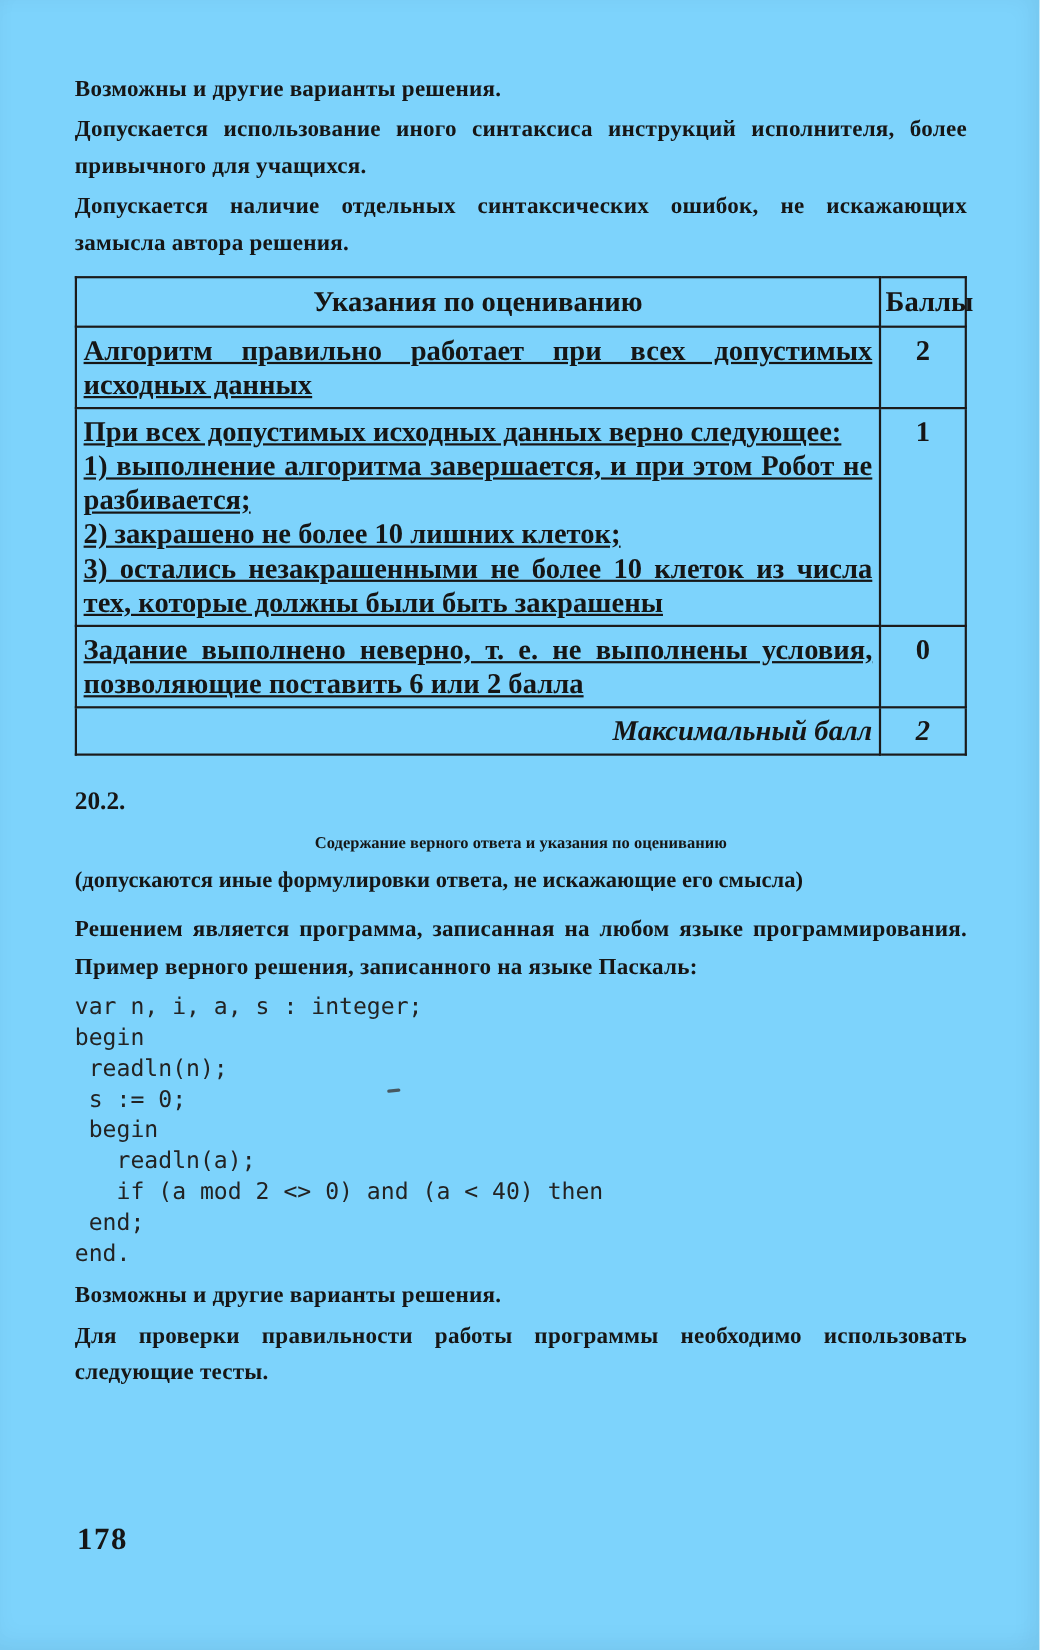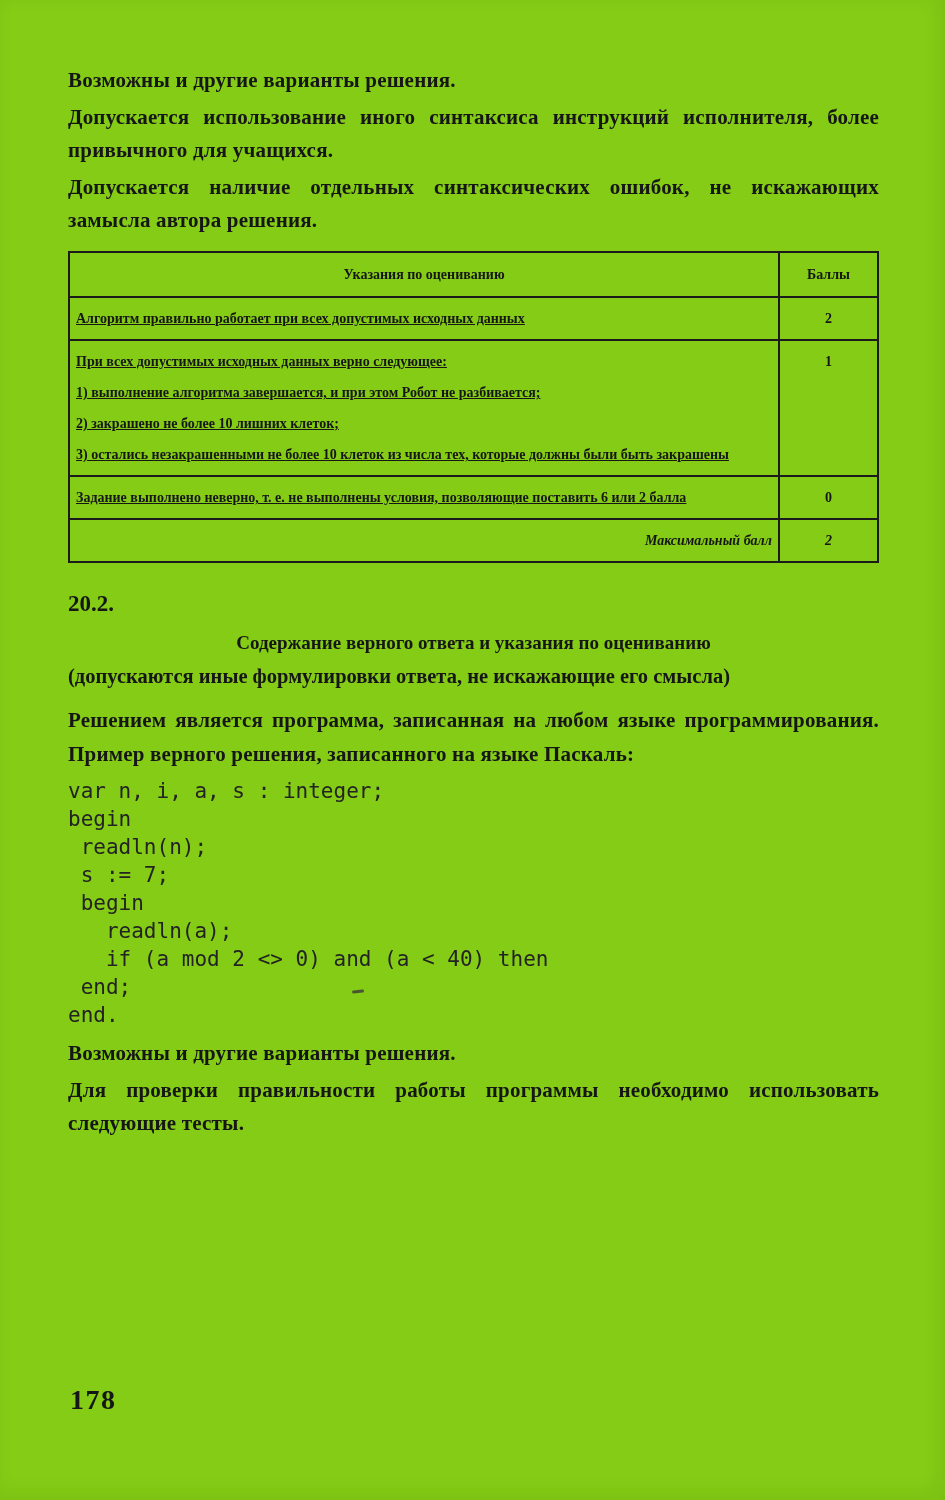--- a/index.html
+++ b/index.html
@@ -2,21 +2,21 @@
 <html lang="ru"><head>
 <meta charset="utf-8">
 <style>
   * { box-sizing: border-box; }
   html, body { margin: 0; padding: 0; background: #ffffff; }
 
   .page {
     position: relative;
     width: 945px;
     height: 1500px;
-    background: #84cc16;
+    background: #7dd3fc;
     font-family: "Liberation Serif", "DejaVu Serif", serif;
     font-weight: 700;
     color: #161616;
     padding: 64px 66px 12px 68px;
     box-shadow: inset -10px 0 18px rgba(0,0,0,0.035), inset 0 -12px 18px rgba(0,0,0,0.03);
     overflow: hidden;
   }
 
   .para {
     font-size: 21px;
@@ -25,50 +25,50 @@
     margin: 0 0 4px 0;
     letter-spacing: 0.2px;
   }
 
   
   .scoring-table {
     width: 100%;
     border-collapse: collapse;
     table-layout: fixed;
     margin-top: 14px;
-    font-size: 14px;
+    font-size: 26px;
     line-height: 31px;
   }
   .scoring-table th,
   .scoring-table td {
     border: 2px solid #1b1b1b;
     vertical-align: top;
     padding: 5px 6px;
   }
-  .col-points { width: 99px; }
+  .col-points { width: 78px; }
   .scoring-table th { text-align: center; padding: 6px 4px; }
   .cell-text { text-align: justify; white-space: pre-line; text-decoration: underline; }
   .cell-points { text-align: center; }
   .cell-footer-label {
     text-align: right;
     font-style: italic;
     padding-right: 10px;
     margin-top: 24px;
   }
   .footer-points { font-style: italic; }
 
   
   .section-number {
     margin-top: 26px;
     font-size: 23px;
     line-height: 30px;
   }
   .section-title {
     text-align: center;
-    font-size: 19px;
+    font-size: 15px;
     line-height: 32px;
     margin-top: 8px;
   }
   .section-note {
     text-align: left;
     font-size: 20.5px;
     line-height: 30px;
     margin-top: 2px;
   }
   .intro {
@@ -152,21 +152,21 @@
   <div class="section-number">20.2.</div>
   <div class="section-title">Содержание верного ответа и указания по оцениванию</div>
   <div class="section-note">(допускаются иные формулировки ответа, не искажающие его смысла)</div>
 
   <p class="para intro">Решением является программа, записанная на любом языке программирования. Пример верного решения, записанного на языке Паскаль:</p>
 
   <div class="code-block">
     <div class="code-line">var n, i, a, s : integer;</div>
     <div class="code-line">begin</div>
     <div class="code-line"> readln(n);</div>
-    <div class="code-line"> s := 7;</div>
+    <div class="code-line"> s := 0;</div>
     <div class="code-line"> begin</div>
     <div class="code-line">   readln(a);</div>
     <div class="code-line">   if (a mod 2 &lt;&gt; 0) and (a &lt; 40) then</div>
     <div class="code-line"> end;</div>
     <div class="code-line">end.</div>
   </div>
 
   <div class="bottom-paras">
     <p class="para">Возможны и другие варианты решения.</p>
     <p class="para">Для проверки правильности работы программы необходимо использовать следующие тесты.</p>

